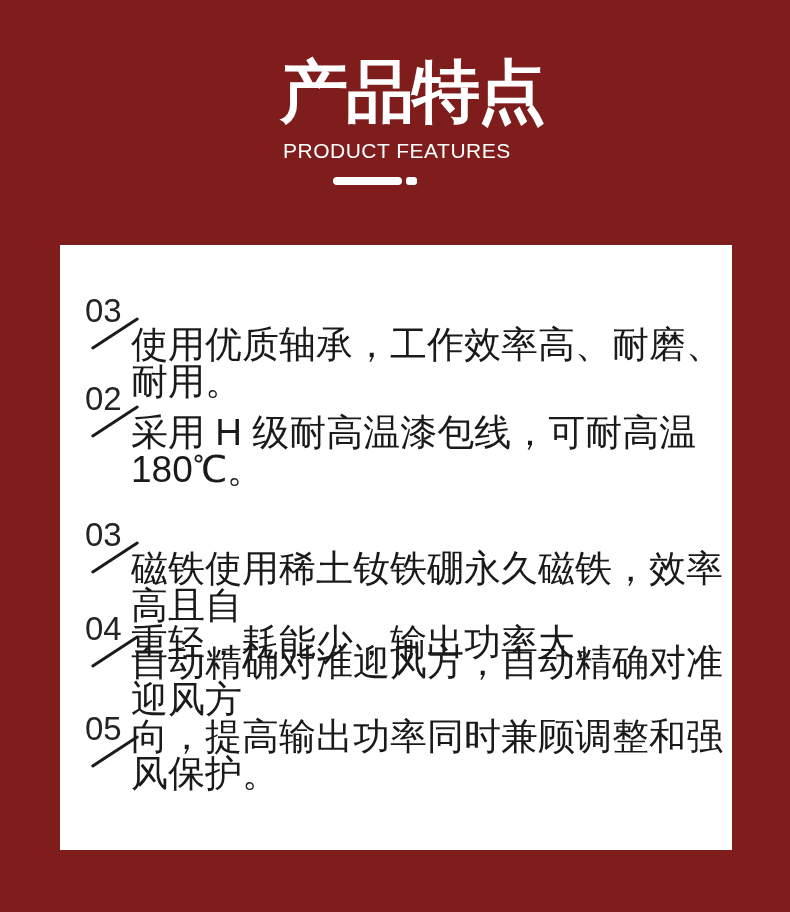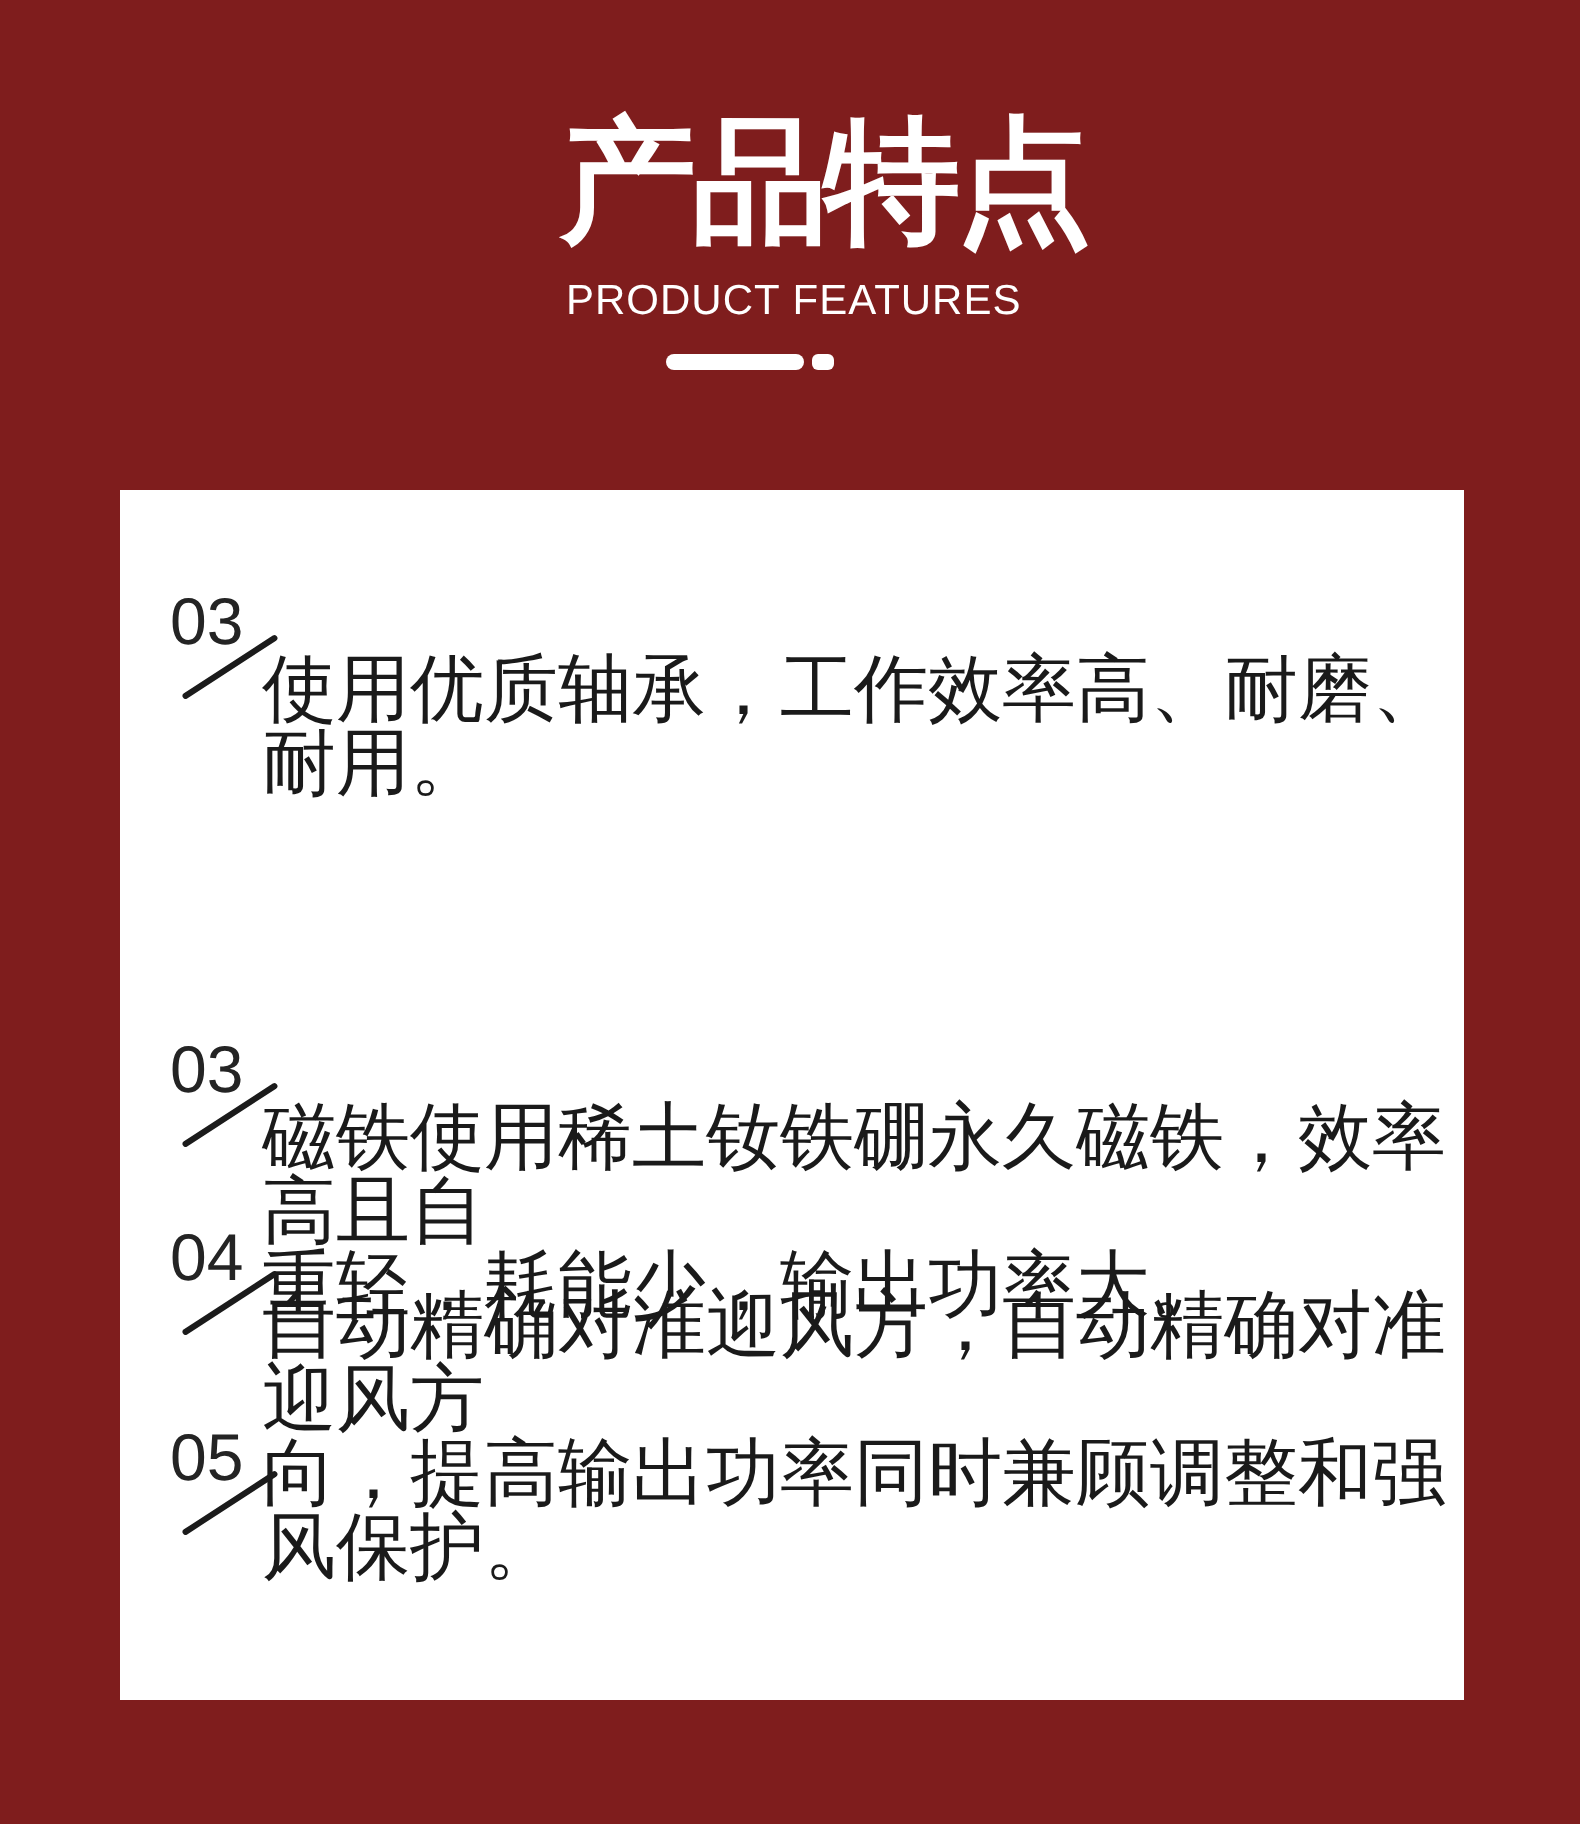--- a/index.html
+++ b/index.html
@@ -116,20 +116,25 @@
   <div class="divider-dot"></div>
 
   <div class="card">
 
     <div class="feature feature-1">
       <div class="num">03</div>
       <div class="slash"></div>
       <div class="text">使用优质轴承，工作效率高、耐磨、耐用。</div>
     </div>
 
+    <div class="feature feature-2">
+      <div class="num">02</div>
+      <div class="slash"></div>
+      <div class="text">采用 H 级耐高温漆包线，可耐高温 180℃。</div>
+    </div>
 
     <div class="feature feature-3">
       <div class="num">03</div>
       <div class="slash"></div>
       <div class="text">磁铁使用稀土钕铁硼永久磁铁，效率高且自
 重轻，耗能少，输出功率大。</div>
     </div>
 
     <div class="feature feature-4">
       <div class="num">04</div>

